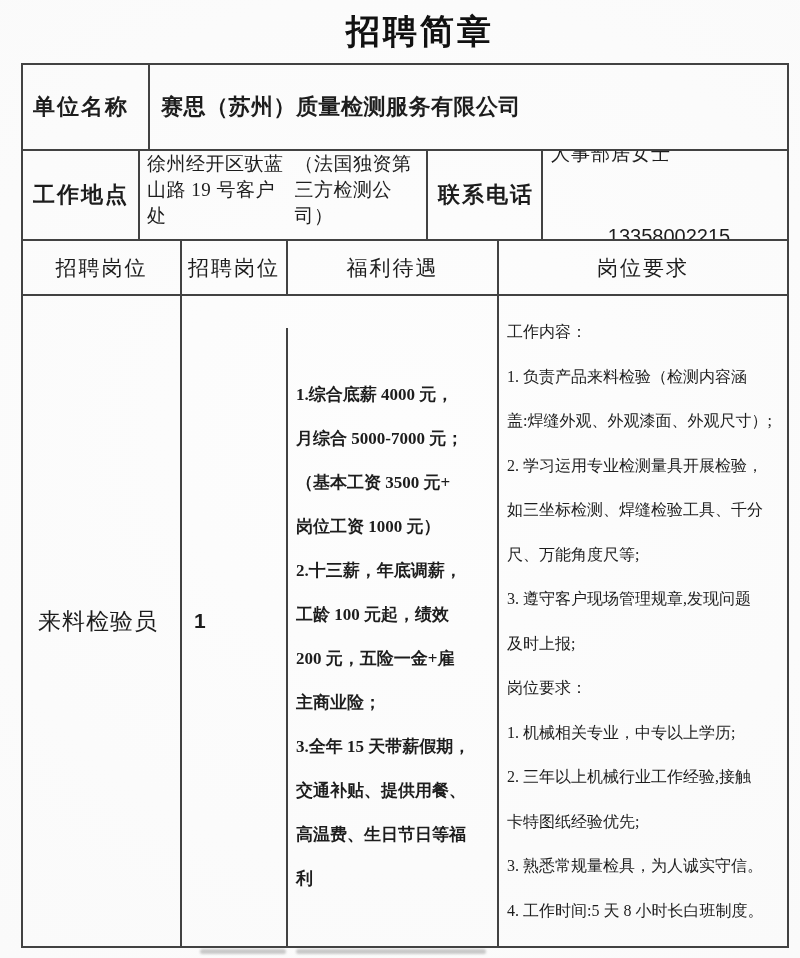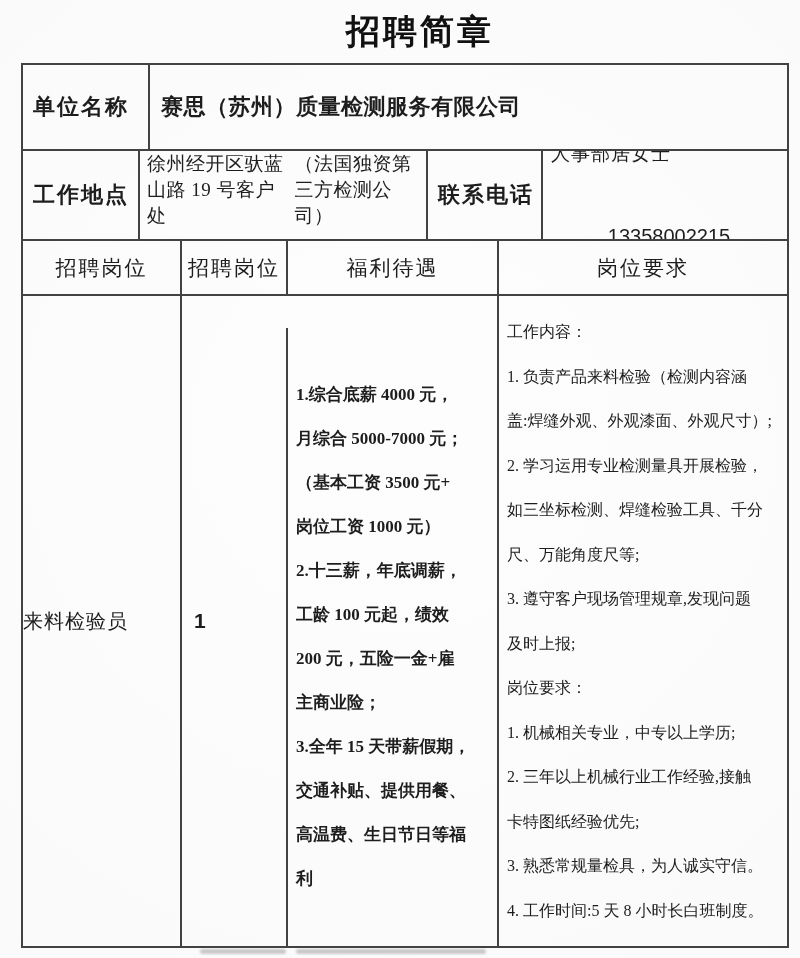--- a/index.html
+++ b/index.html
@@ -64,21 +64,21 @@
   .c-label { display: flex; align-items: center; padding-left: 10px; font-size: 22px; font-weight: 600; letter-spacing: 2px; }
 
   
   .c-head { display: flex; align-items: center; justify-content: center; font-size: 21px; letter-spacing: 2px; }
   .c-head-position { width: 157px; }
   .c-head-count { width: 106px; }
   .c-head-benefits { width: 211px; }
   .c-head-requirements { flex: 1; }
 
   
-  .c-position { width: 157px; display: flex; align-items: center; padding-left: 0; font-size: 20px; letter-spacing: 1px; }
+  .c-position { width: 157px; display: flex; align-items: center; padding-left: 15px; font-size: 23px; letter-spacing: 1px; }
   .c-count { width: 106px; display: flex; align-items: center; padding-left: 12px; font-size: 21px; font-weight: bold; font-family: "Liberation Sans", "DejaVu Sans", sans-serif; }
   .c-benefits {
     width: 211px;
     display: flex; flex-direction: column; justify-content: center;
     padding: 0 4px 0 8px;
     font-size: 17px; font-weight: bold;
     line-height: 44px;
     white-space: pre-line;
     margin-top: 32px;
   }

